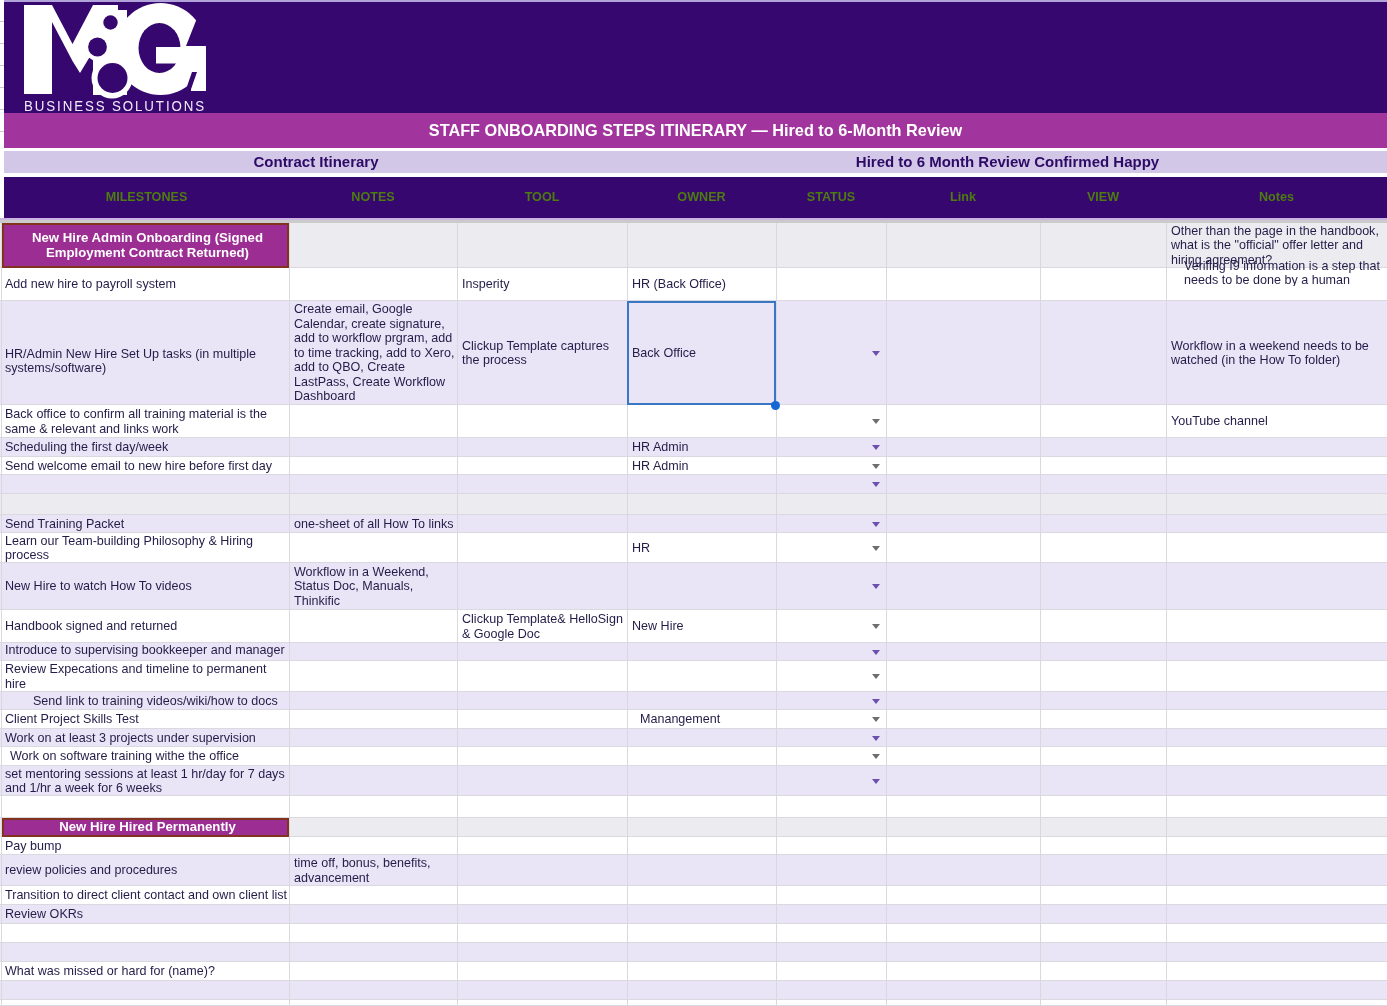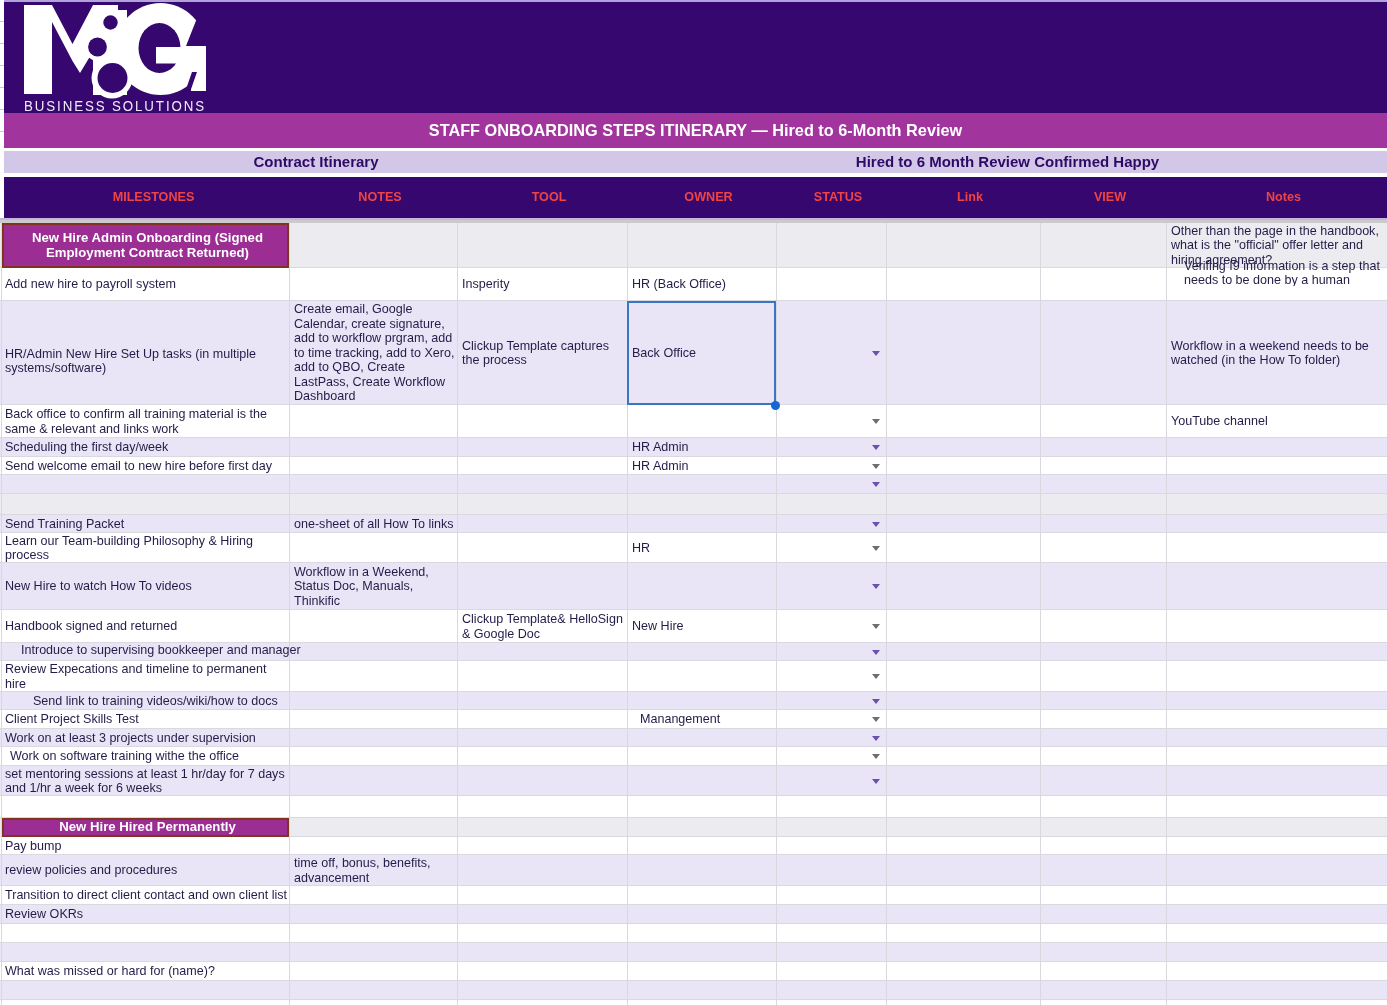--- a/index.html
+++ b/index.html
@@ -2,21 +2,21 @@
 <html><head><meta charset="utf-8"><style>
 html,body{margin:0;padding:0;}
 body{width:1387px;height:1006px;overflow:hidden;background:#fff;font-family:"Liberation Sans",sans-serif;}
 #sheet{position:relative;width:1387px;height:1006px;background:#fff;}
 .abs{position:absolute;}
 .cell{position:absolute;display:flex;align-items:center;font-size:12.55px;line-height:14.5px;color:#241c48;padding:0 1px 0 5px;box-sizing:border-box;overflow:hidden;white-space:nowrap;}
 .vline{position:absolute;width:1px;background:#d8d8de;top:223px;bottom:0;}
 .row{position:absolute;left:0;width:1387px;box-sizing:border-box;border-bottom:1px solid #d9d9df;}
 .arr{position:absolute;width:0;height:0;border-left:4.5px solid transparent;border-right:4.5px solid transparent;border-top:5.5px solid #6e6e6e;}
 .arrp{border-top-color:#6b4fac;}
-.hdr{position:absolute;top:177px;height:41px;line-height:41px;text-align:center;color:#ef4444;font-weight:bold;font-size:12.6px;margin-left:7px;}
+.hdr{position:absolute;top:177px;height:41px;line-height:41px;text-align:center;color:#4d7c0f;font-weight:bold;font-size:12.6px;}
 </style></head><body>
 <div id="sheet">
 <div class="abs" style="left:4px;top:0;width:1383px;height:113px;background:#36086f"></div>
 <svg class="abs" style="left:18px;top:0" width="200" height="113" viewBox="0 0 200 113">
 <g fill="#ffffff">
 <path d="M6,94 V5 H34 L54.5,44 L75,5 H100 V10 L62,73 L54.5,61 L34,22 V94 Z"></path>
 <circle cx="92.5" cy="22.5" r="14.5"></circle>
         <circle cx="81" cy="47" r="14.5"></circle>
         <circle cx="94" cy="78" r="20.5"></circle>
 <rect x="75" y="10" width="34" height="85"></rect>
@@ -118,21 +118,21 @@
 <div class="cell" style="left:0px;top:533px;width:289px;height:30px;">Learn our Team-building Philosophy &amp; Hiring<br>process</div>
 <div class="cell" style="left:627px;top:533px;width:149px;height:30px;">HR</div>
 <div class="arr" style="left:872px;top:545.5px;"></div>
 <div class="cell" style="left:0px;top:563px;width:289px;height:47px;">New Hire to watch How To videos</div>
 <div class="cell" style="left:289px;top:563px;width:168px;height:47px;">Workflow in a Weekend,<br>Status Doc, Manuals,<br>Thinkific</div>
 <div class="arr arrp" style="left:872px;top:584.0px;"></div>
 <div class="cell" style="left:0px;top:610px;width:289px;height:33px;">Handbook signed and returned</div>
 <div class="cell" style="left:457px;top:610px;width:170px;height:33px;">Clickup Template&amp; HelloSign<br>&amp; Google Doc</div>
 <div class="cell" style="left:627px;top:610px;width:149px;height:33px;">New Hire</div>
 <div class="arr" style="left:872px;top:624.0px;"></div>
-<div class="cell" style="left:16px;top:643px;width:289px;height:14px;text-align:right;">Introduce to supervising bookkeeper and manager</div>
+<div class="cell" style="left:0px;top:643px;width:289px;height:14px;text-align:right;">Introduce to supervising bookkeeper and manager</div>
 <div class="arr arrp" style="left:872px;top:649.5px;"></div>
 <div class="cell" style="left:0px;top:661px;width:289px;height:31px;">Review Expecations and timeline to permanent<br>hire</div>
 <div class="arr" style="left:872px;top:674.0px;"></div>
 <div class="cell" style="left:0px;top:692px;width:289px;height:18px;margin-left:28px;">Send link to training videos/wiki/how to docs</div>
 <div class="arr arrp" style="left:872px;top:698.5px;"></div>
 <div class="cell" style="left:0px;top:710px;width:289px;height:19px;">Client Project Skills Test</div>
 <div class="cell" style="left:627px;top:710px;width:149px;height:19px;margin-left:8px;">Manangement</div>
 <div class="arr" style="left:872px;top:717.0px;"></div>
 <div class="cell" style="left:0px;top:729px;width:289px;height:18px;">Work on at least 3 projects under supervision</div>
 <div class="arr arrp" style="left:872px;top:735.5px;"></div>

